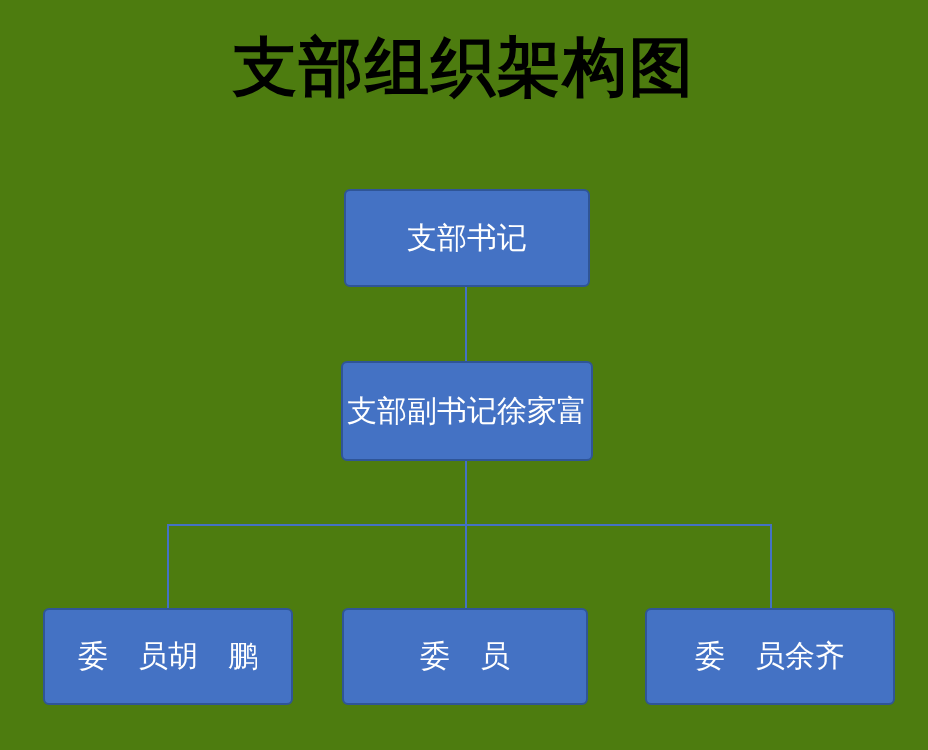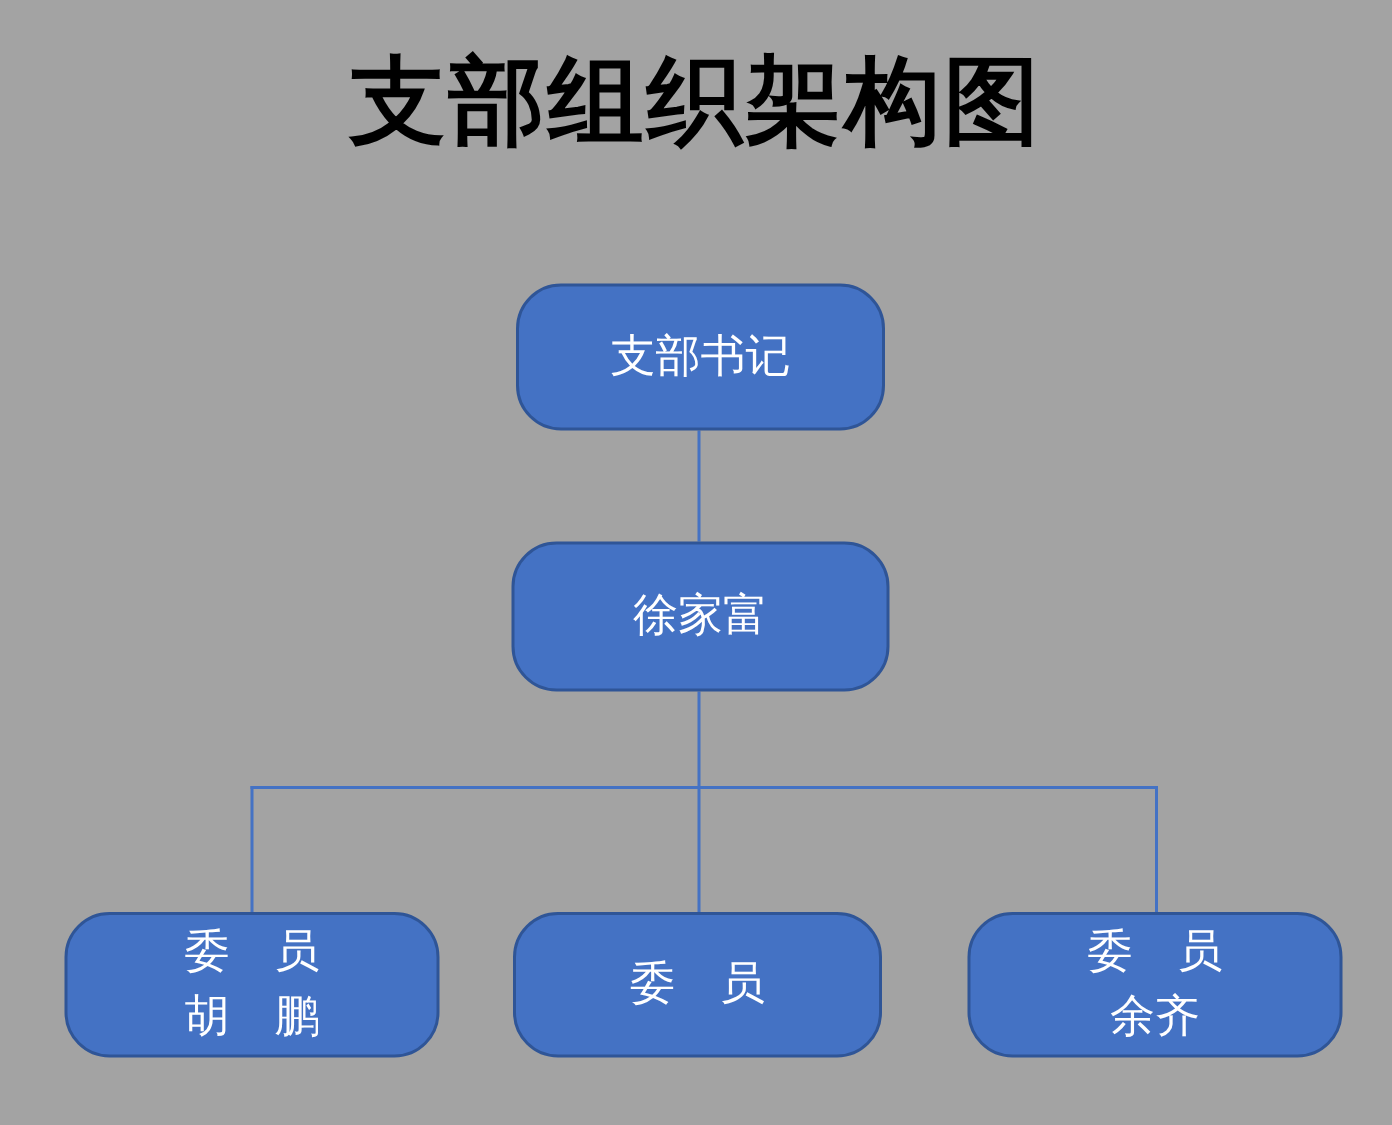--- a/index.html
+++ b/index.html
@@ -9,43 +9,43 @@
     --box-text:#FFFFFF;
     --title-text:#000000;
   }
   *{box-sizing:border-box;margin:0;padding:0;}
   html,body{background:#ffffff;}
   body{font-family:"Liberation Serif","DejaVu Serif",serif;}
   .canvas{
     position:relative;
     width:928px;
     height:750px;
-    background:#a3a3a3;
+    background:#4d7c0f;
     overflow:hidden;
   }
   .title{
     position:absolute;
     top:24px;
     left:0;
     width:100%;
     text-align:center;
     font-size:64px;
     font-weight:bold;
     color:var(--title-text);
     letter-spacing:2px;
     white-space:pre;
   }
   .node{
     position:absolute;
     background:var(--box-fill);
     border:2px solid var(--box-border);
-    border-radius:30px;
+    border-radius:6px;
     color:var(--box-text);
     display:flex;
-    flex-direction:column;
+    flex-direction:row;
     align-items:center;
     justify-content:center;
     line-height:1.42;
     font-size:30px;
     text-align:center;
     white-space:pre;
   }
   .node .role, .node .name{display:block;}
   .line{
     position:absolute;
@@ -75,20 +75,21 @@
   <div class="line line-bus"></div>
   <div class="line line-bus-m1"></div>
   <div class="line line-bus-m2"></div>
   <div class="line line-bus-m3"></div>
 
   <div class="node node-secretary">
     <span class="role">支部书记</span>
   </div>
 
   <div class="node node-deputy">
+    <span class="role">支部副书记</span>
     <span class="name">徐家富</span>
   </div>
 
   <div class="node node-member-1">
     <span class="role">委　员</span>
     <span class="name">胡　鹏</span>
   </div>
 
   <div class="node node-member-2">
     <span class="role">委　员</span>

